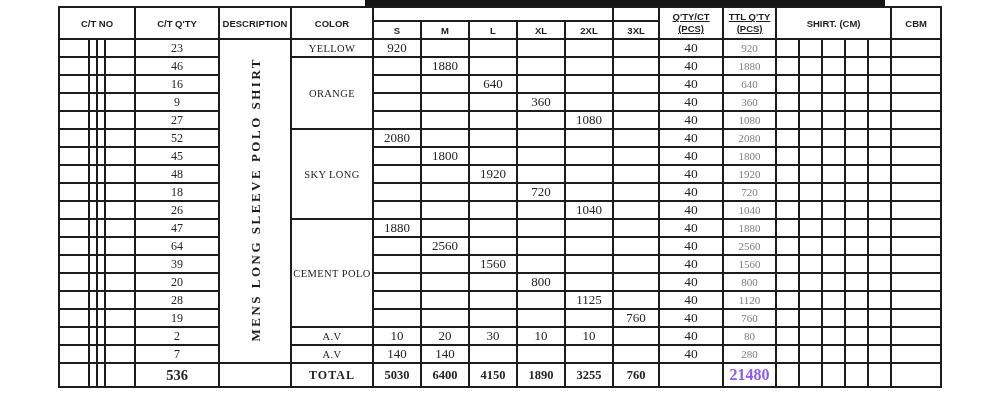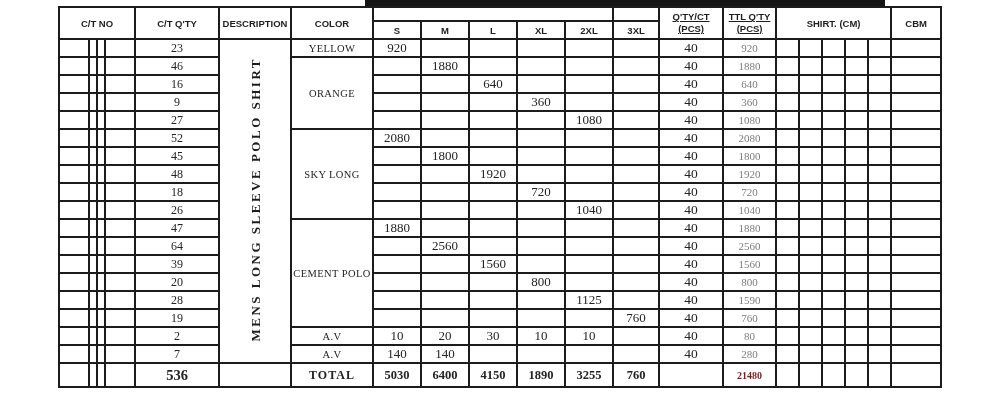--- a/index.html
+++ b/index.html
@@ -28,21 +28,21 @@
   td.ttl    { font-size:11px; color:#7d7d7d; }
   td.desc   { vertical-align:middle; }
   .vtext { display:inline-block; writing-mode:vertical-rl; transform:rotate(180deg);
            font-family:"Liberation Serif", serif; font-weight:bold; font-size:13px;
            letter-spacing:2.5px; color:#1d1d1d; line-height:1; }
 
   tr.total-row td { font-weight:bold; }
   tr.total-row td.ctqty { font-size:14.5px; }
   tr.total-row td.color { font-size:12px; letter-spacing:1px; }
   tr.total-row td.size  { font-size:12.5px;margin-top:20px; }
-  tr.total-row td.ttl   { font-size:10px; color:#7f1d1d; }
+  tr.total-row td.ttl   { font-size:16px; color:#8b5cf6; }
 </style>
 </head>
 <body>
 
 <div class="stage">
   <div class="redaction-bar"></div>
 
   <table class="packing">
     <colgroup>
       <col style="width:30px">
@@ -401,21 +401,21 @@
           <td class="ctno"></td>
           <td class="ctno"></td>
           <td class="ctqty">28</td>
           <td class="size"></td>
           <td class="size"></td>
           <td class="size"></td>
           <td class="size"></td>
           <td class="size">1125</td>
           <td class="size"></td>
           <td class="qtyct">40</td>
-          <td class="ttl">1590</td>
+          <td class="ttl">1120</td>
           <td class="meas"></td>
           <td class="meas"></td>
           <td class="meas"></td>
           <td class="meas"></td>
           <td class="meas"></td>
           <td class="cbm"></td>
         </tr>
         <tr>
           <td class="ctno"></td>
           <td class="ctno"></td>

